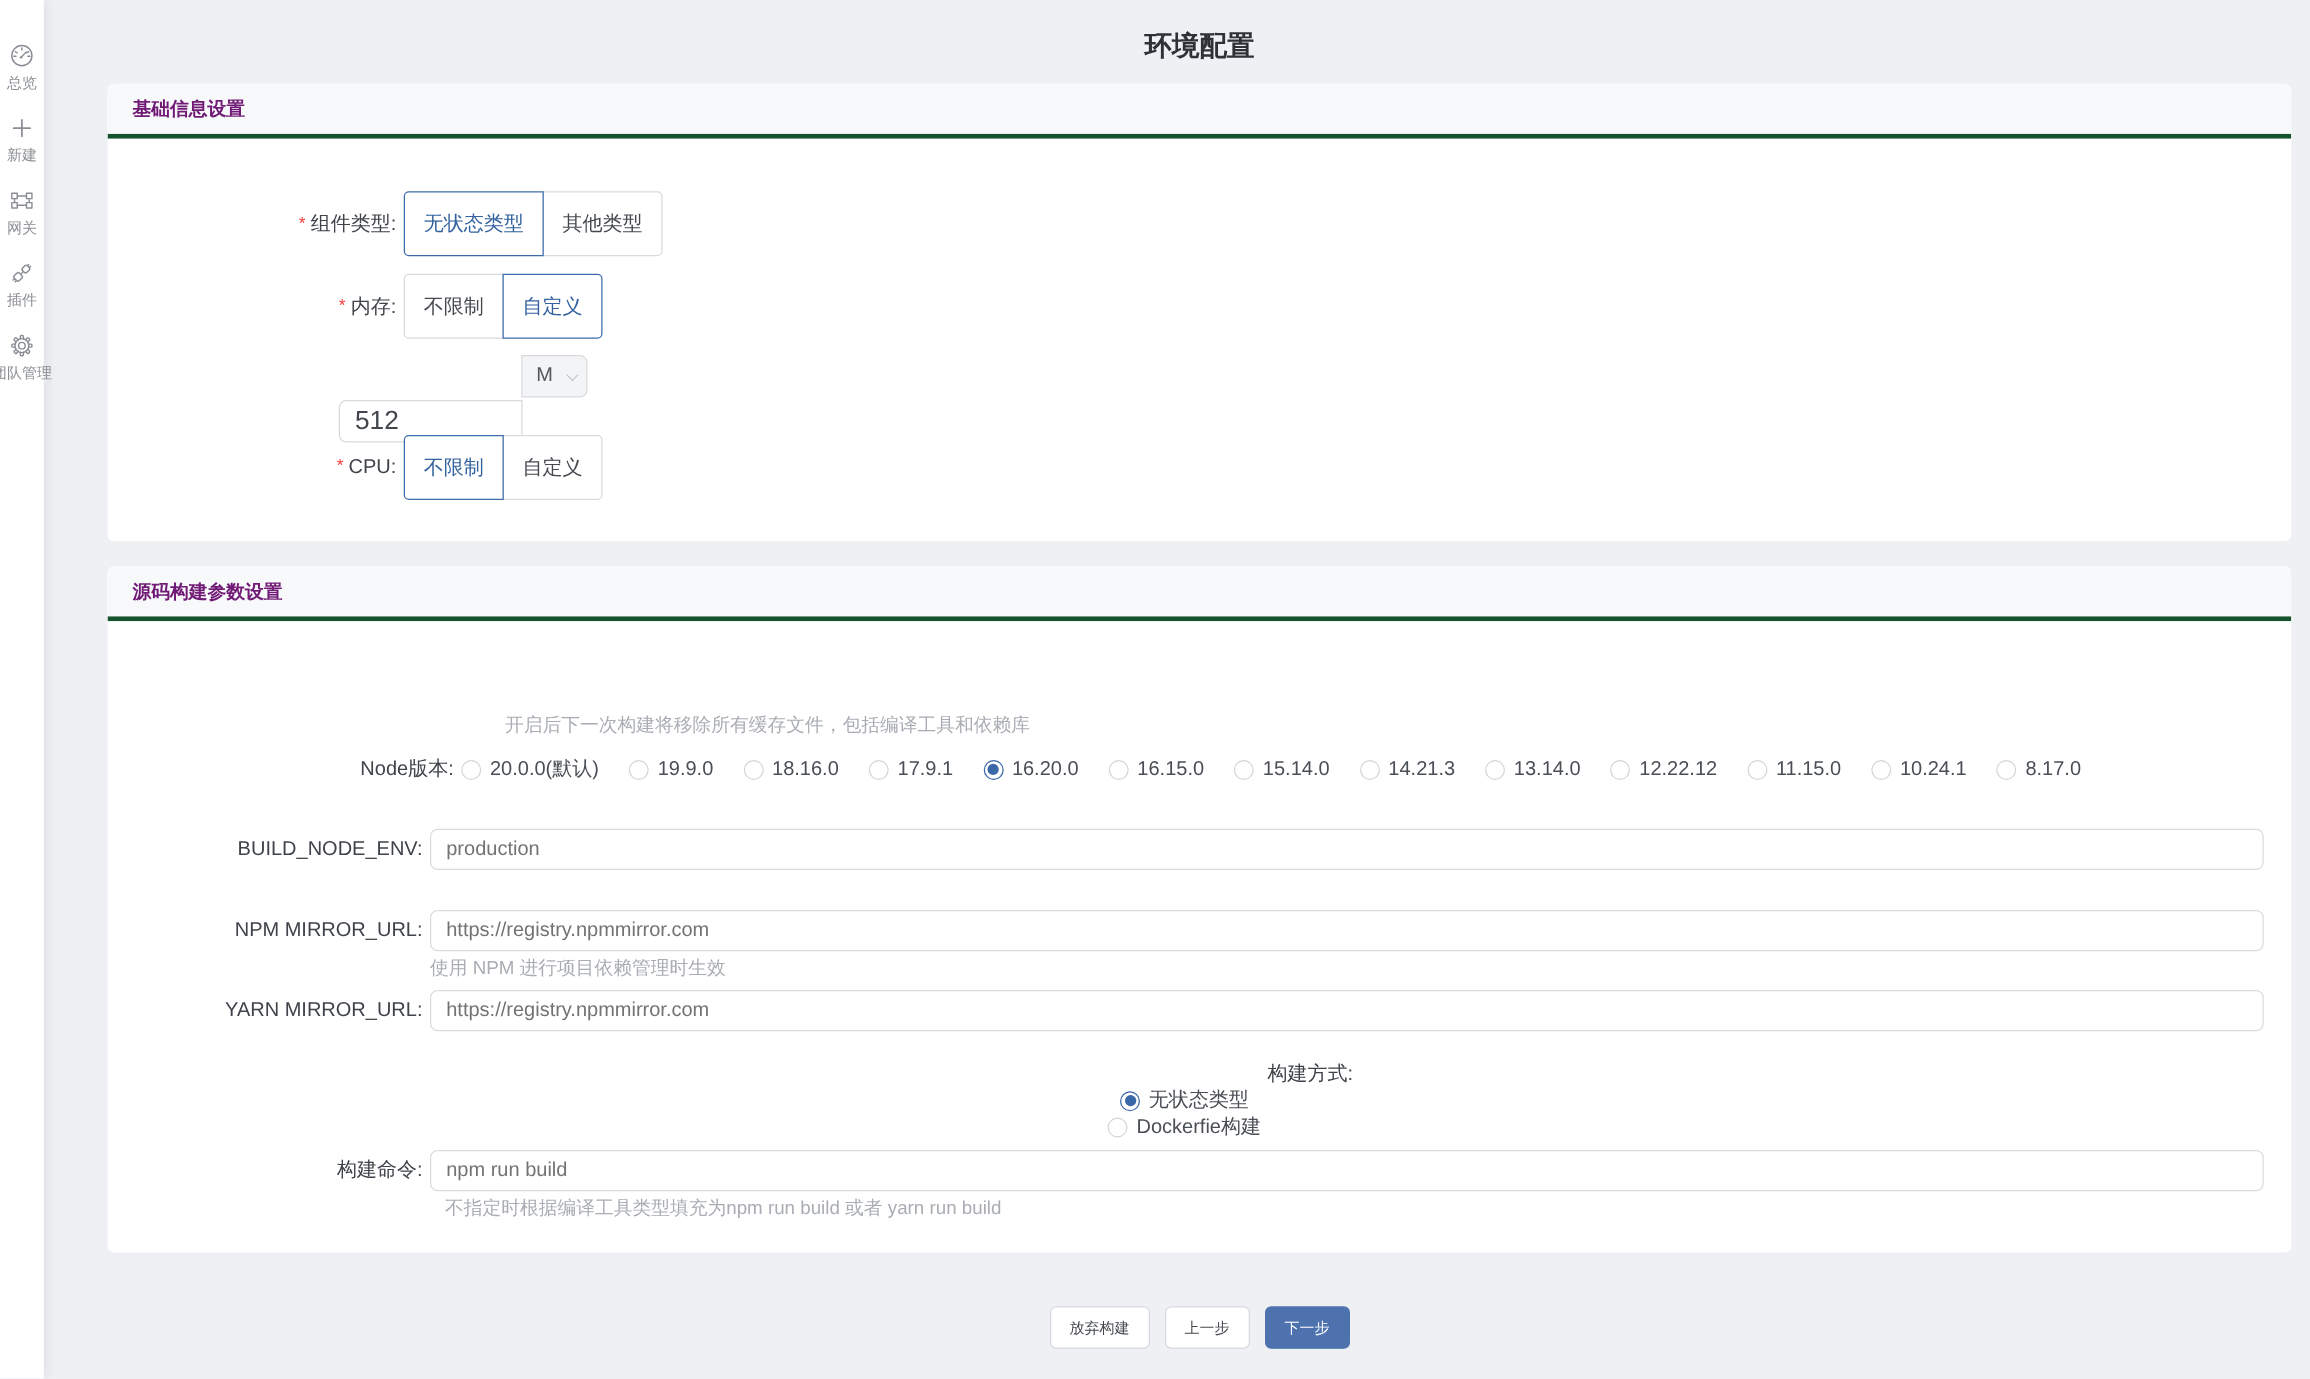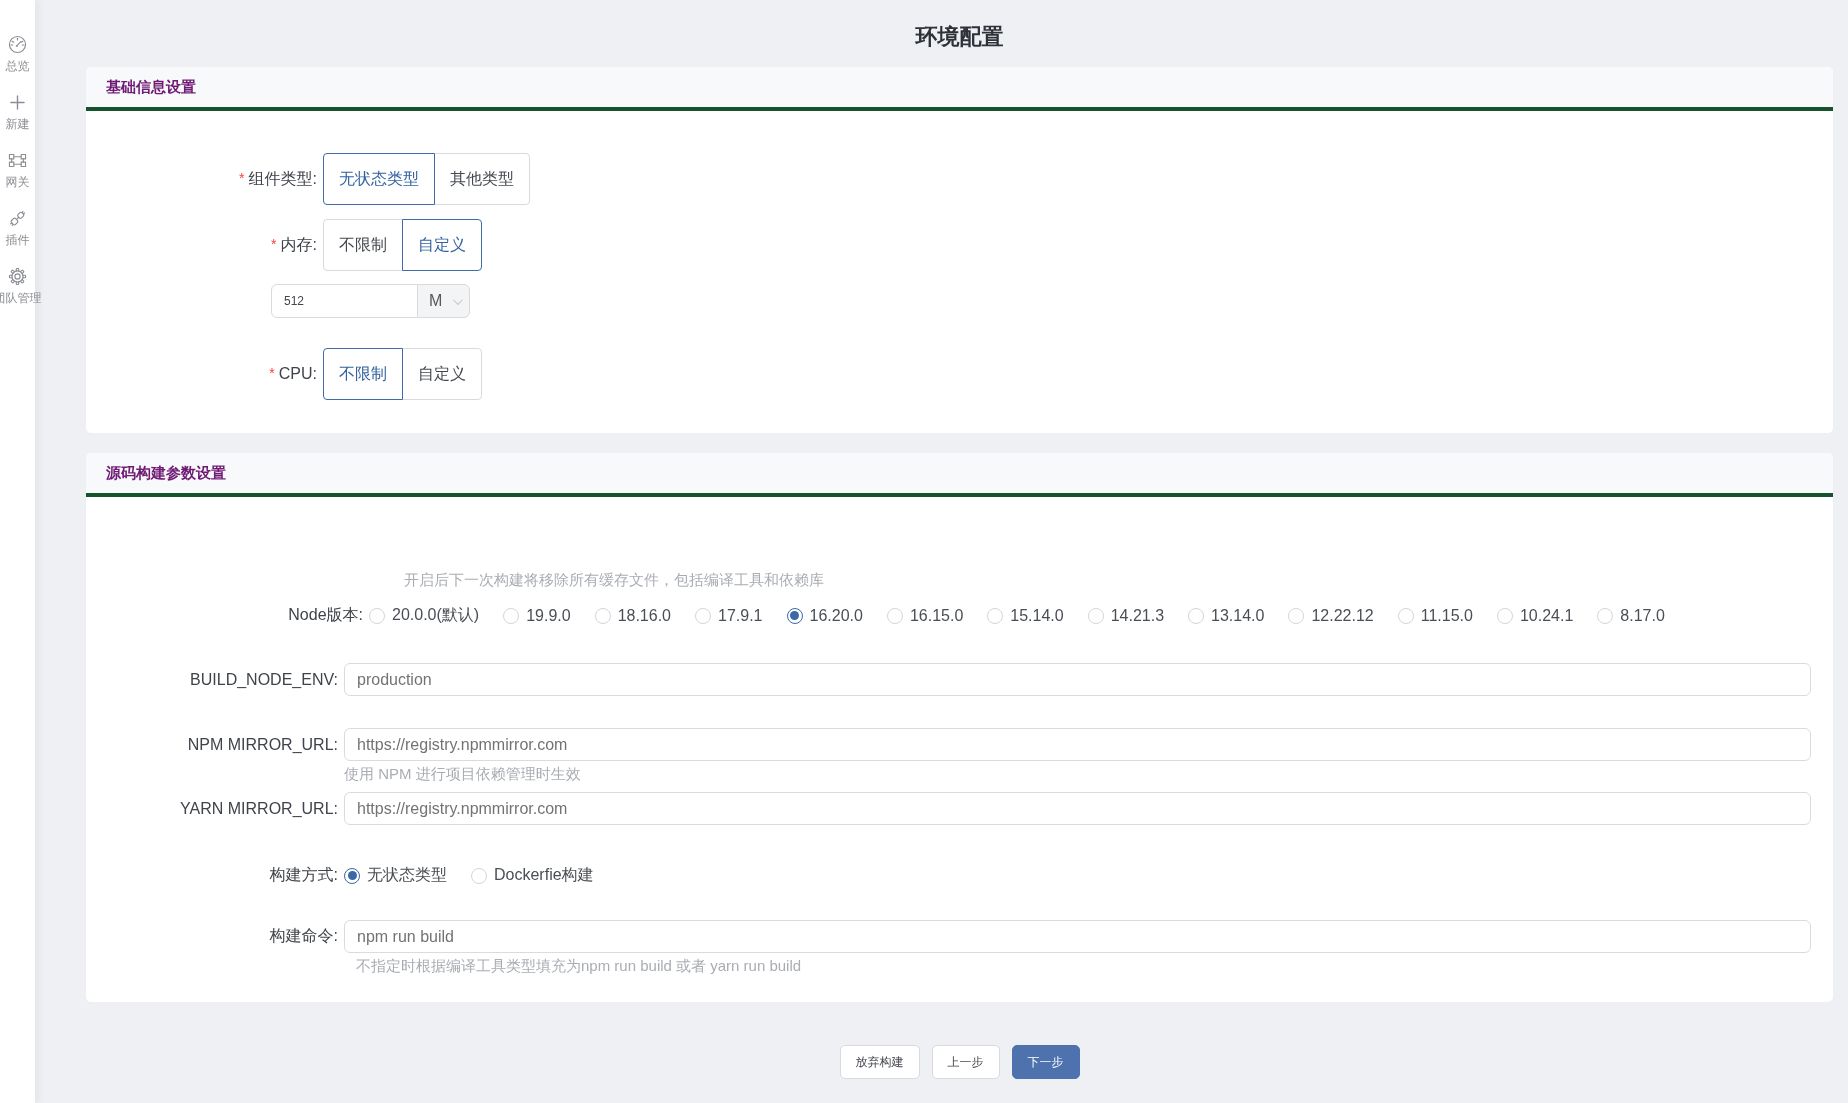--- a/index.html
+++ b/index.html
@@ -38,21 +38,21 @@
   
   .seg { display:inline-flex; }
   .seg-btn { height:52px; display:flex; align-items:center; padding:0 15px; background:#fff;
     border:1px solid #d8dadd; font-size:16px; color:#45494f; cursor:pointer; margin-left:-1px; position:relative; }
   .seg-btn:first-child { border-radius:4px 0 0 4px; margin-left:0; }
   .seg-btn:last-child { border-radius:0 4px 4px 0; }
   .seg-btn.selected { color:#33629f; border-color:#3e6cab; z-index:1; }
   
   .mem-group { position:absolute; top:217px; left:185px; display:flex; }
   .mem-input { width:147px; height:34px; border:1px solid #d8dadd; border-radius:6px 0 0 6px;
-    padding:0 12px; font-size:12px; color:#42464d; outline:none; background:#fff; }
+    padding:0 12px; font-size:21px; color:#42464d; outline:none; background:#fff;margin-top:36px; }
   .unit-select { width:53px; height:34px; margin-left:-1px; background:#f3f4f6;
     border:1px solid #d8dadd; border-radius:0 6px 6px 0; display:flex; align-items:center;
     justify-content:space-between; padding:0 9px 0 11px; font-size:16px; color:#55585c; cursor:pointer; }
   .caret { width:7px; height:7px; border:solid #c3c6ca; border-width:0 1.5px 1.5px 0;
     transform:rotate(45deg) translateY(-2px); }
   
   .switch { position:relative; width:37px; height:20px; cursor:pointer; flex:none; }
   .switch .track { position:absolute; left:3px; top:4px; width:33px; height:13px; border-radius:7px; background:#e8e9ea; }
   .switch .knob { position:absolute; left:0; top:0; width:20px; height:20px; border-radius:50%; background:#b9bcbf; }
   
@@ -252,21 +252,21 @@
       <div class="flabel lw258">NPM MIRROR_URL:</div>
       <input class="text-input" value="https://registry.npmmirror.com" style="">
     </div>
     <div class="help-text" style="top:312px; left:258px;">使用 NPM 进行项目依赖管理时生效</div>
 
     <div class="form-row" style="top:339px;">
       <div class="flabel lw258">YARN MIRROR_URL:</div>
       <input class="text-input" value="https://registry.npmmirror.com" style="">
     </div>
 
-    <div class="form-row" style="top:412px;">
+    <div class="form-row" style="top:396px;flex-direction:column;">
       <div class="flabel lw258">构建方式:</div>
       <div class="radio-item">
           <span class="radio checked"></span>
           <span>无状态类型</span>
         </div>
       <div class="radio-item">
           <span class="radio"></span>
           <span>Dockerfie构建</span>
         </div>
     </div>

